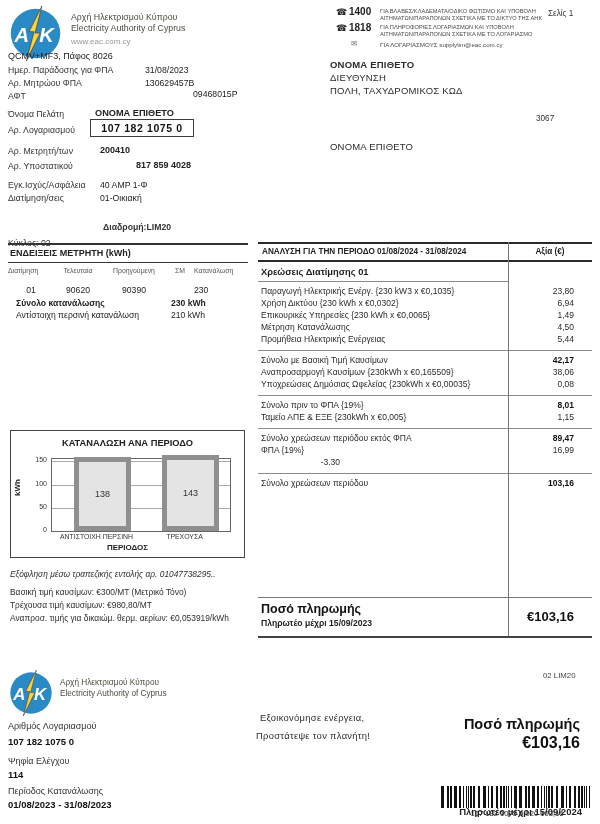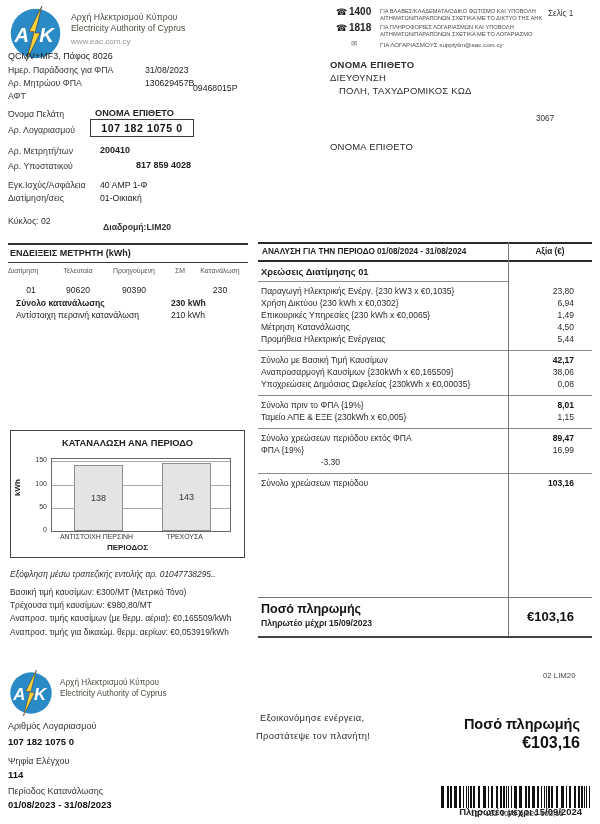--- a/index.html
+++ b/index.html
@@ -34,21 +34,21 @@
            font-weight:bold;font-size:9px;padding:3px 2px 4px 2px;color:#222;}
   .m-cols,.m-row,.m-line{display:flex;}
   .m-cols{margin-top:4px;font-size:6.9px;color:#555;}
   .m-row{margin-top:11px;font-size:8.6px;color:#222;}
   .mc{display:inline-block;}
   .c0{width:46px;text-align:left;}
   .c0d{width:46px;text-align:center;}
   .c1{width:48px;text-align:center;}
   .c2{width:64px;text-align:center;}
   .c3{width:28px;text-align:center;}
-  .c4{width:52px;text-align:center;}
+  .c4{width:52px;text-align:left;}
   .m-line{margin-top:2px;font-size:8.6px;}
   .m-l1{width:155px;margin-left:8px;}
 
   
   .analysis{left:258px;top:242px;width:334px;}
   .a-head{display:flex;border-top:2px solid #2a2a2a;border-bottom:2px solid #2a2a2a;
           padding:3px 0 4px 4px;font-size:8.2px;font-weight:bold;color:#222;}
   .a-head .ah-l{flex:1;}
   .a-head .ah-v{width:84px;text-align:center;}
   .a-sub{font-size:9.3px;font-weight:bold;padding:5px 0 4px 3px;color:#1d1d1d;}
@@ -64,21 +64,21 @@
           border-top:1px solid #777;border-bottom:2px solid #444;}
   .paybox .pb-title{font-size:12.5px;font-weight:bold;color:#111;margin:4px 0 0 3px;}
   .paybox .pb-due{font-size:8.6px;font-weight:bold;color:#222;margin:2px 0 0 3px;}
   .paybox .pb-amt{position:absolute;right:18px;top:11px;font-size:13px;font-weight:bold;color:#111;}
 
   
   .chartbox{left:10px;top:430px;width:233px;height:126px;border:1px solid #444;}
   .ch-title{text-align:center;font-weight:bold;font-size:9.3px;margin-top:7px;color:#222;}
   .plot{position:absolute;left:40px;top:27px;width:178px;height:72px;border:1px solid #666;}
   .grid{position:absolute;left:0;right:0;height:1px;background:#a9a9a9;}
-  .bar{position:absolute;bottom:0;background:#e4e4e4;border:1px solid #6d28d9;
+  .bar{position:absolute;bottom:0;background:#e4e4e4;border:5px solid #6d28d9;
        display:flex;align-items:center;justify-content:center;font-size:9px;color:#333;}
   .ytick{position:absolute;width:18px;text-align:right;font-size:7px;color:#333;}
   .ylab{position:absolute;left:-2px;top:52px;transform:rotate(-90deg);font-size:8px;
         font-weight:bold;color:#222;}
   .xcat{position:absolute;top:102px;font-size:6.9px;color:#333;text-align:center;}
   .xlab{position:absolute;top:112px;width:100%;text-align:center;font-size:8px;
         font-weight:bold;color:#222;}
 
   
   .note-bank{font-size:8.4px;font-style:italic;color:#2e2e2e;}
@@ -113,41 +113,41 @@
   <div class="abs brand-line" style="left:71px;top:23px;">Electricity Authority of Cyprus</div>
   <div class="abs brand-site" style="left:71px;top:37px;">www.eac.com.cy</div>
 
   <div class="abs val" style="left:8px;top:51px;font-size:9px;">QCMV+MF3, Πάφος 8026</div>
 
   <div class="abs lbl" style="left:8px;top:65px;">Ημερ. Παράδοσης για ΦΠΑ</div>
   <div class="abs val" style="left:145px;top:65px;">31/08/2023</div>
   <div class="abs lbl" style="left:8px;top:78px;">Αρ. Μητρώου ΦΠΑ</div>
   <div class="abs val" style="left:145px;top:78px;">130629457B</div>
   <div class="abs lbl" style="left:8px;top:91px;">ΑΦΤ</div>
-  <div class="abs val" style="left:145px;top:83px;padding-left:48px;">09468015P</div>
+  <div class="abs val" style="left:145px;top:89px;padding-left:48px;">09468015P</div>
 
   <div class="abs lbl" style="left:8px;top:109px;">Όνομα Πελάτη</div>
   <div class="abs val b" style="left:95px;top:108px;font-size:9.2px;">ΟΝΟΜΑ ΕΠΙΘΕΤΟ</div>
 
   <div class="abs lbl" style="left:8px;top:125px;">Αρ. Λογαριασμού</div>
   <div class="abs acct-box" style="left:90px;top:119px;">
     <span>107 182 1075 0</span>
   </div>
 
   <div class="abs lbl" style="left:8px;top:146px;">Αρ. Μετρητή/των</div>
   <div class="abs val b" style="left:100px;top:145px;font-size:9px;">200410</div>
   <div class="abs lbl" style="left:8px;top:161px;">Αρ. Υποστατικού</div>
   <div class="abs val b" style="left:100px;top:160px;font-size:9px;padding-left:36px;">817 859 4028</div>
 
   <div class="abs lbl" style="left:8px;top:180px;">Εγκ.Ισχύς/Ασφάλεια</div>
   <div class="abs val" style="left:100px;top:180px;">40 AMP 1-Φ</div>
   <div class="abs lbl" style="left:8px;top:193px;">Διατίμηση/σεις</div>
   <div class="abs val" style="left:100px;top:193px;">01-Οικιακή</div>
 
-  <div class="abs lbl" style="left:8px;top:216px;text-align:right;">Κύκλος: 02</div>
+  <div class="abs lbl" style="left:8px;top:238px;text-align:right;">Κύκλος: 02</div>
   <div class="abs lbl" style="left:103px;top:222px;font-weight:bold;">Διαδρομή:LIM20</div>
 
   <div class="abs ph-ic" style="left:336px;top:7px;">☎</div>
   <div class="abs ph-no" style="left:349px;top:6px;">1400</div>
   <div class="abs ph-desc" style="left:380px;top:8px;">
     <span>ΓΙΑ ΒΛΑΒΕΣ/ΚΛΑΔΕΜΑΤΑ/ΟΔΙΚΟ ΦΩΤΙΣΜΟ ΚΑΙ ΥΠΟΒΟΛΗ</span><br>
     <span>ΑΙΤΗΜΑΤΩΝ/ΠΑΡΑΠΟΝΩΝ ΣΧΕΤΙΚΑ ΜΕ ΤΟ ΔΙΚΤΥΟ ΤΗΣ ΑΗΚ</span>
   </div>
   <div class="abs pageno" style="left:548px;top:9px;">Σελίς 1</div>
 
@@ -156,21 +156,21 @@
   <div class="abs ph-desc" style="left:380px;top:24px;">
     <span>ΓΙΑ ΠΛΗΡΟΦΟΡΙΕΣ ΛΟΓΑΡΙΑΣΜΩΝ ΚΑΙ ΥΠΟΒΟΛΗ</span><br>
     <span>ΑΙΤΗΜΑΤΩΝ/ΠΑΡΑΠΟΝΩΝ ΣΧΕΤΙΚΑ ΜΕ ΤΟ ΛΟΓΑΡΙΑΣΜΟ</span>
   </div>
 
   <div class="abs mail-ic" style="left:351px;top:39px;">✉</div>
   <div class="abs mail-desc" style="left:380px;top:41px;">ΓΙΑ ΛΟΓΑΡΙΑΣΜΟΥΣ supplylim@eac.com.cy</div>
 
   <div class="abs addr b" style="left:330px;top:59px;">ΟΝΟΜΑ ΕΠΙΘΕΤΟ</div>
   <div class="abs addr" style="left:330px;top:72px;">ΔΙΕΥΘΥΝΣΗ</div>
-  <div class="abs addr" style="left:339px;top:85px;">ΠΟΛΗ, ΤΑΧΥΔΡΟΜΙΚΟΣ ΚΩΔ</div>
+  <div class="abs addr" style="left:330px;top:85px;">ΠΟΛΗ, ΤΑΧΥΔΡΟΜΙΚΟΣ ΚΩΔ</div>
   <div class="abs pageno" style="left:536px;top:114px;">3067</div>
   <div class="abs addr" style="left:330px;top:141px;">ΟΝΟΜΑ ΕΠΙΘΕΤΟ</div>
 
   <div class="abs meter">
     <div class="m-title">ΕΝΔΕΙΞΕΙΣ ΜΕΤΡΗΤΗ (kWh)</div>
     <div class="m-cols">
         <span class="mc c0">Διατίμηση</span>
         <span class="mc c1">Τελευταία</span>
         <span class="mc c2">Προηγούμενη</span>
         <span class="mc c3">ΣΜ</span>
@@ -285,21 +285,20 @@
       <div class="ytick" style="left: 18px; top: 48.5484px;">100</div>
       <div class="ytick" style="left: 18px; top: 25.3226px;">150</div>
       <div class="xcat" style="left: 30.5px; width: 110px;">ΑΝΤΙΣΤΟΙΧΗ ΠΕΡΣΙΝΗ</div>
       <div class="xcat" style="left: 118.5px; width: 110px;">ΤΡΕΧΟΥΣΑ</div>
     </div>
 
   <div class="abs note-bank" style="left:10px;top:569px;">Εξόφληση μέσω τραπεζικής εντολής αρ. 01047738295..</div>
   <div class="abs fuel" style="left:10px;top:586px;">
       <div>Βασική τιμή καυσίμων: €300/ΜΤ (Μετρικό Τόνο)</div>
       <div>Τρέχουσα τιμή καυσίμων: €980,80/ΜΤ</div>
-      <div>Αναπροσ. τιμής καυσίμων (με θερμ. αέρια): €0,165509/kWh</div>
       <div>Αναπροσ. τιμής για δικαιώμ. θερμ. αερίων: €0,053919/kWh</div>
     </div>
 
   <div class="abs" style="left:8px;top:670px;width:46px;height:46px;">
     <svg viewBox="0 0 60 60" width="46" height="46">
       <circle cx="30" cy="30" r="27" fill="#2a8ac6"></circle>
       <text x="7" y="39" font-size="22" font-weight="bold" font-style="italic" fill="#fff" font-family="Liberation Sans, sans-serif">A</text>
       <text x="34" y="39" font-size="22" font-weight="bold" font-style="italic" fill="#fff" font-family="Liberation Sans, sans-serif">K</text>
       <polygon points="37,0 23,28 28.5,28 20,60 35,29.5 29.5,29.5" fill="#ffd23c" stroke="#3a3a3a" stroke-width="0.7"></polygon>
     </svg>

